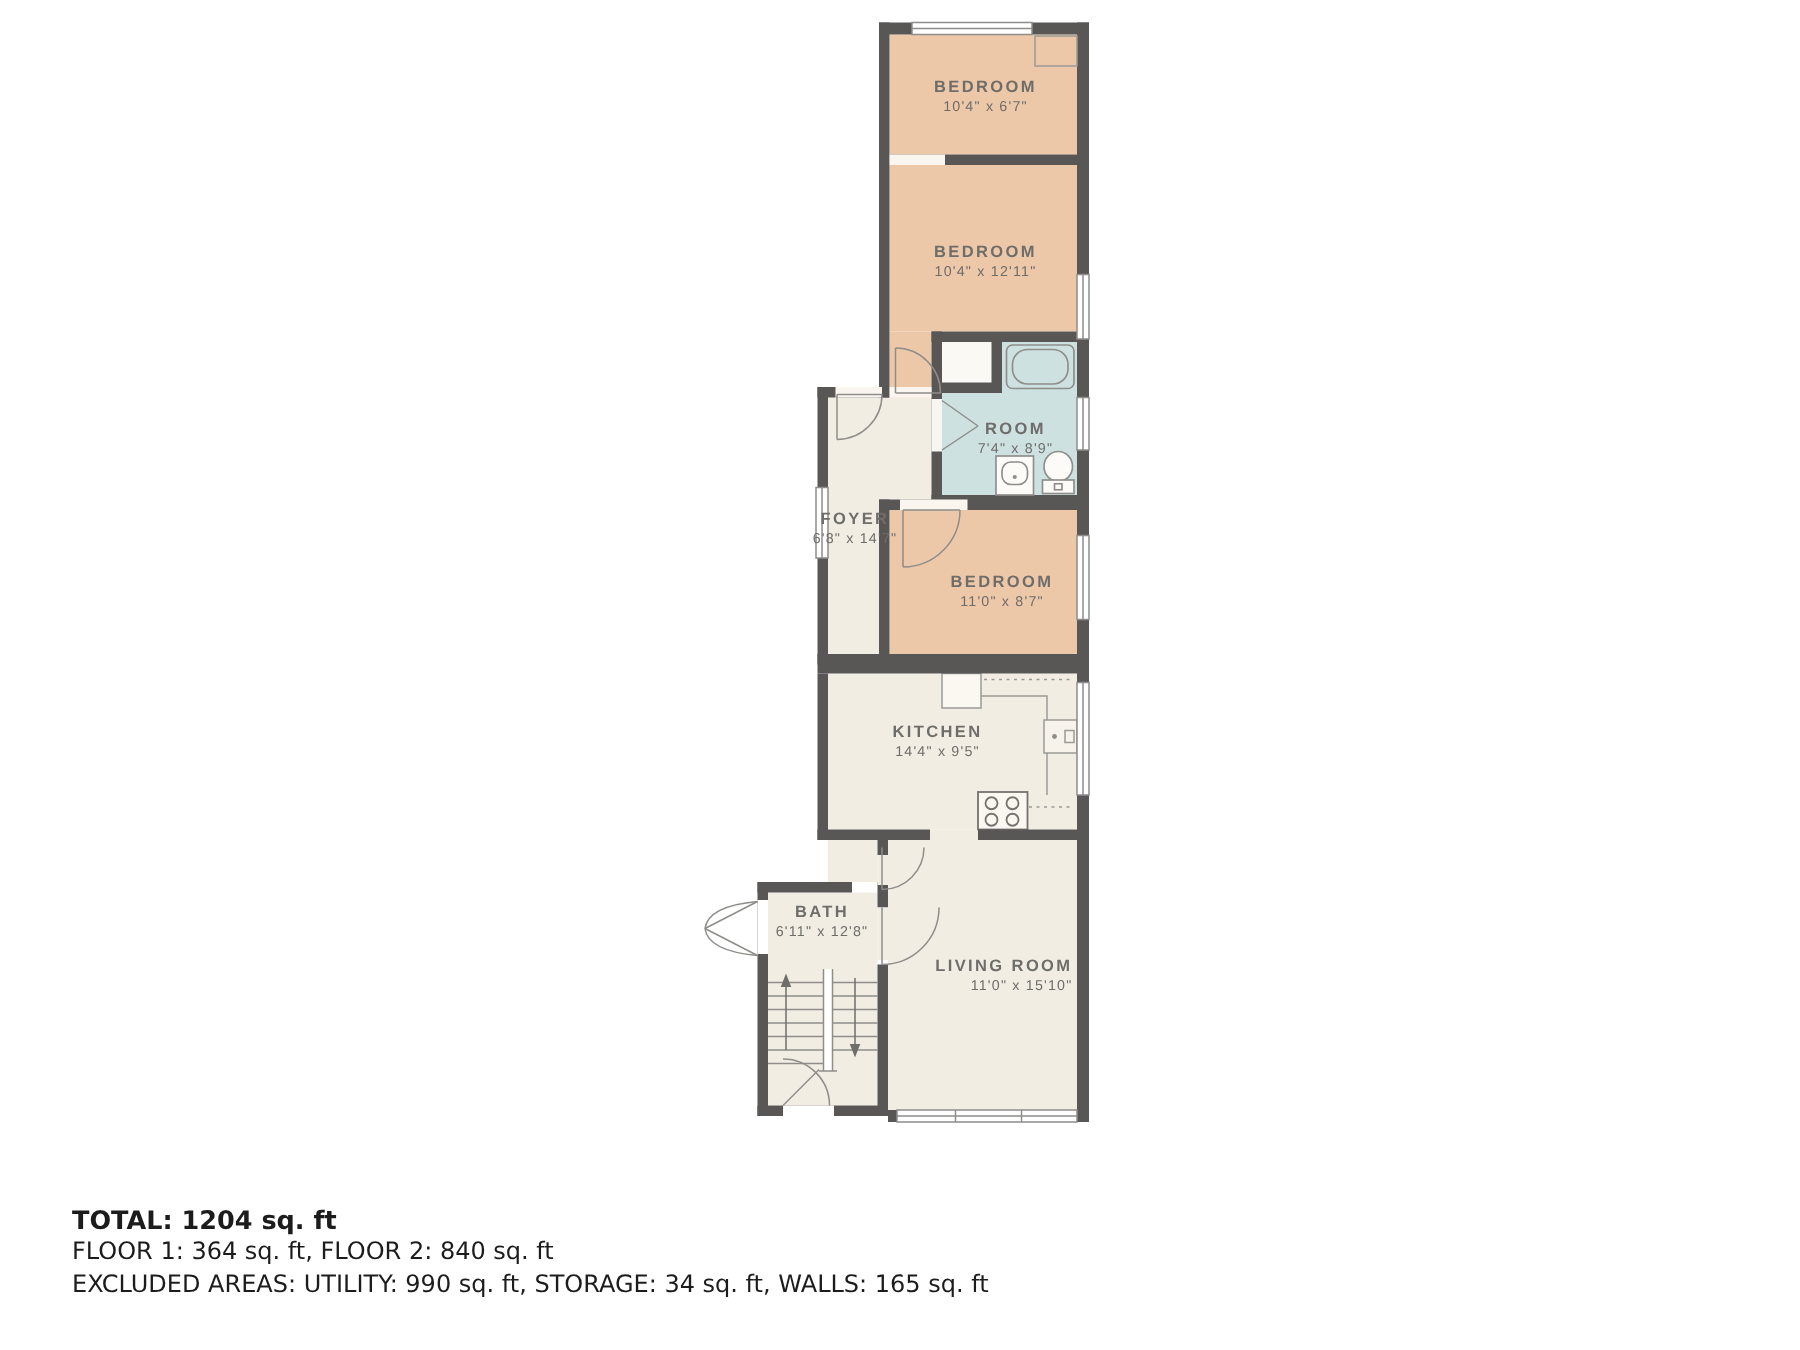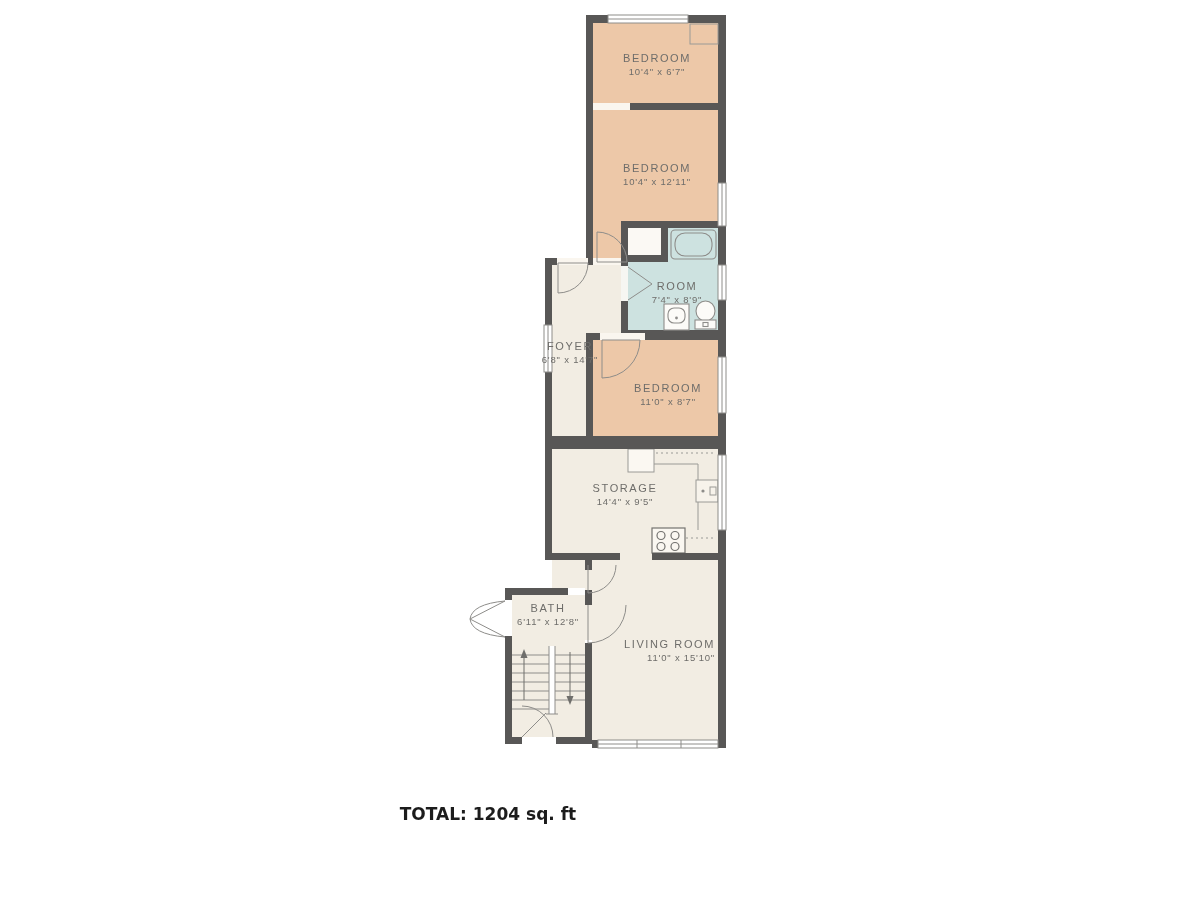--- a/index.html
+++ b/index.html
@@ -1,23 +1,23 @@
 <!DOCTYPE html>
 <html><head>
 <meta charset="utf-8">
 <style>
   html,body{margin:0;padding:0;background:#ffffff;}
   #canvas{position:relative;width:1200px;height:900px;background:#ffffff;overflow:hidden;
           font-family:"Liberation Sans",sans-serif;}
   svg{position:absolute;left:0;top:0;}
   .room-label{position:absolute;text-align:center;color:#6e6d6a;pointer-events:none;}
-  .room-name{display:block;font-size:11px;letter-spacing:1.6px;font-weight:400;}
+  .room-name{display:block;font-size:11px;letter-spacing:1.6px;font-weight:700;}
   .room-dims{display:block;font-size:9.5px;letter-spacing:0.8px;margin-top:2px;}
-  .summary{position:absolute;left:0;width:976px;text-align:center;color:#1c1c1c;
-           font-family:"DejaVu Sans",sans-serif;}
+  .summary{position:absolute;left:0;width:976px;color:#1c1c1c;
+           font-family:"DejaVu Sans",sans-serif;padding-left:48px;}
   .summary.total{top:804px;font-size:17px;font-weight:bold;}
   .summary.floors{top:824px;font-size:16px;}
   .summary.excluded{top:846px;font-size:16px;}
   .summary.disclaimer{top:876px;font-size:7.5px;color:#454545;letter-spacing:0.2px;}
 </style>
 </head>
 <body>
 
 <div id="canvas">
 
@@ -237,27 +237,29 @@
 </div>
 <div class="room-label" style="left:533px;top:340px;width:74px;">
   <span class="room-name">FOYER</span>
   <span class="room-dims">6'8" x 14'7"</span>
 </div>
 <div class="room-label" style="left:608px;top:382px;width:120px;">
   <span class="room-name">BEDROOM</span>
   <span class="room-dims">11'0" x 8'7"</span>
 </div>
 <div class="room-label" style="left:565px;top:482px;width:120px;">
-  <span class="room-name">STORAGE</span>
+  <span class="room-name">KITCHEN</span>
   <span class="room-dims">14'4" x 9'5"</span>
 </div>
 <div class="room-label" style="left:488px;top:602px;width:120px;">
   <span class="room-name">BATH</span>
   <span class="room-dims">6'11" x 12'8"</span>
 </div>
 <div class="room-label" style="left:595px;top:638px;width:120px;text-align:right;">
   <span class="room-name">LIVING ROOM</span>
   <span class="room-dims">11'0" x 15'10"</span>
 </div>
 
 <div class="summary total">TOTAL: 1204 sq. ft</div>
+<div class="summary floors">FLOOR 1: 364 sq. ft, FLOOR 2: 840 sq. ft</div>
+<div class="summary excluded">EXCLUDED AREAS: UTILITY: 990 sq. ft, STORAGE: 34 sq. ft, WALLS: 165 sq. ft</div>
 
 </div>
 
 </body></html>

